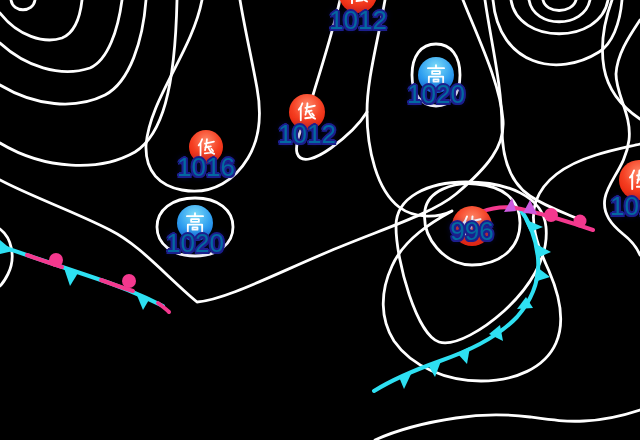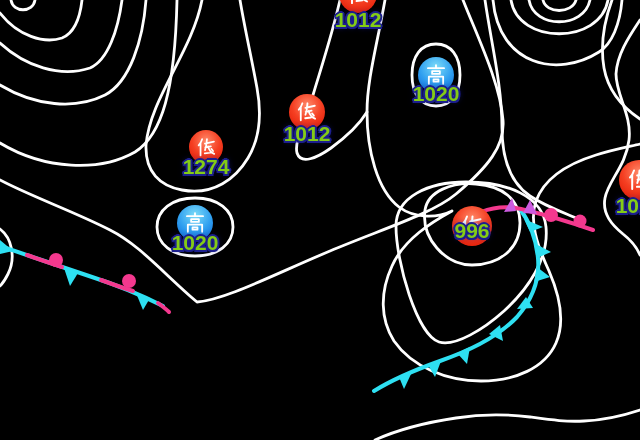--- a/index.html
+++ b/index.html
@@ -6,21 +6,21 @@
   .stage{position:relative;width:640px;height:440px;overflow:hidden;background:#000;
          font-family:"Liberation Sans",sans-serif;}
   .iso-svg{position:absolute;left:0;top:0;}
   .pc{position:absolute;}
   .disc{border-radius:50%;display:flex;align-items:center;justify-content:center;
         box-shadow:0 1px 2px rgba(0,0,0,.6);}
   .low-disc{background:radial-gradient(circle at 50% 32%, #ff8a6a 0%, #f53f22 48%, #dd1400 100%);}
   .high-disc{background:radial-gradient(circle at 50% 28%, #7cdcf8 0%, #2f9ff0 52%, #0c62d4 100%);}
   .glyph{display:block;}
   .val{position:absolute;left:50%;transform:translateX(-50%);
-       font-weight:bold;font-size:21px;line-height:22px;color:#84cc16;white-space:nowrap;
+       font-weight:normal;font-size:26px;line-height:22px;color:#0369a1;white-space:nowrap;
        text-shadow:2px 0 0 #1c1f8e,-2px 0 0 #1c1f8e,0 2px 0 #1c1f8e,0 -2px 0 #1c1f8e,
                    1.5px 1.5px 0 #1c1f8e,-1.5px 1.5px 0 #1c1f8e,1.5px -1.5px 0 #1c1f8e,
                    -1.5px -1.5px 0 #1c1f8e,0 0 6px rgba(22,28,145,.95);}
 </style>
 </head>
 <body>
 
 <div class="stage">
 
   <svg class="iso-svg" width="640" height="440" viewBox="0 0 640 440">
@@ -134,21 +134,21 @@
     </div>
     <div class="val" style="top:29px;">1012</div>
   </div>
 
   <div class="pc" style="left:189px;top:130px;width:34px;">
     <div class="disc low-disc" style="width:34px;height:34px;">
       <svg class="glyph" width="21" height="21" aria-label="低">
           <use href="#g-low"></use>
         </svg>
     </div>
-    <div class="val" style="top:26px;">1274</div>
+    <div class="val" style="top:26px;">1016</div>
   </div>
 
   <div class="pc" style="left:177px;top:205px;width:36px;">
     <div class="disc high-disc" style="width:36px;height:36px;">
       <svg class="glyph" width="22" height="22" aria-label="高">
           <use href="#g-high"></use>
         </svg>
     </div>
     <div class="val" style="top:27px;">1020</div>
   </div>

